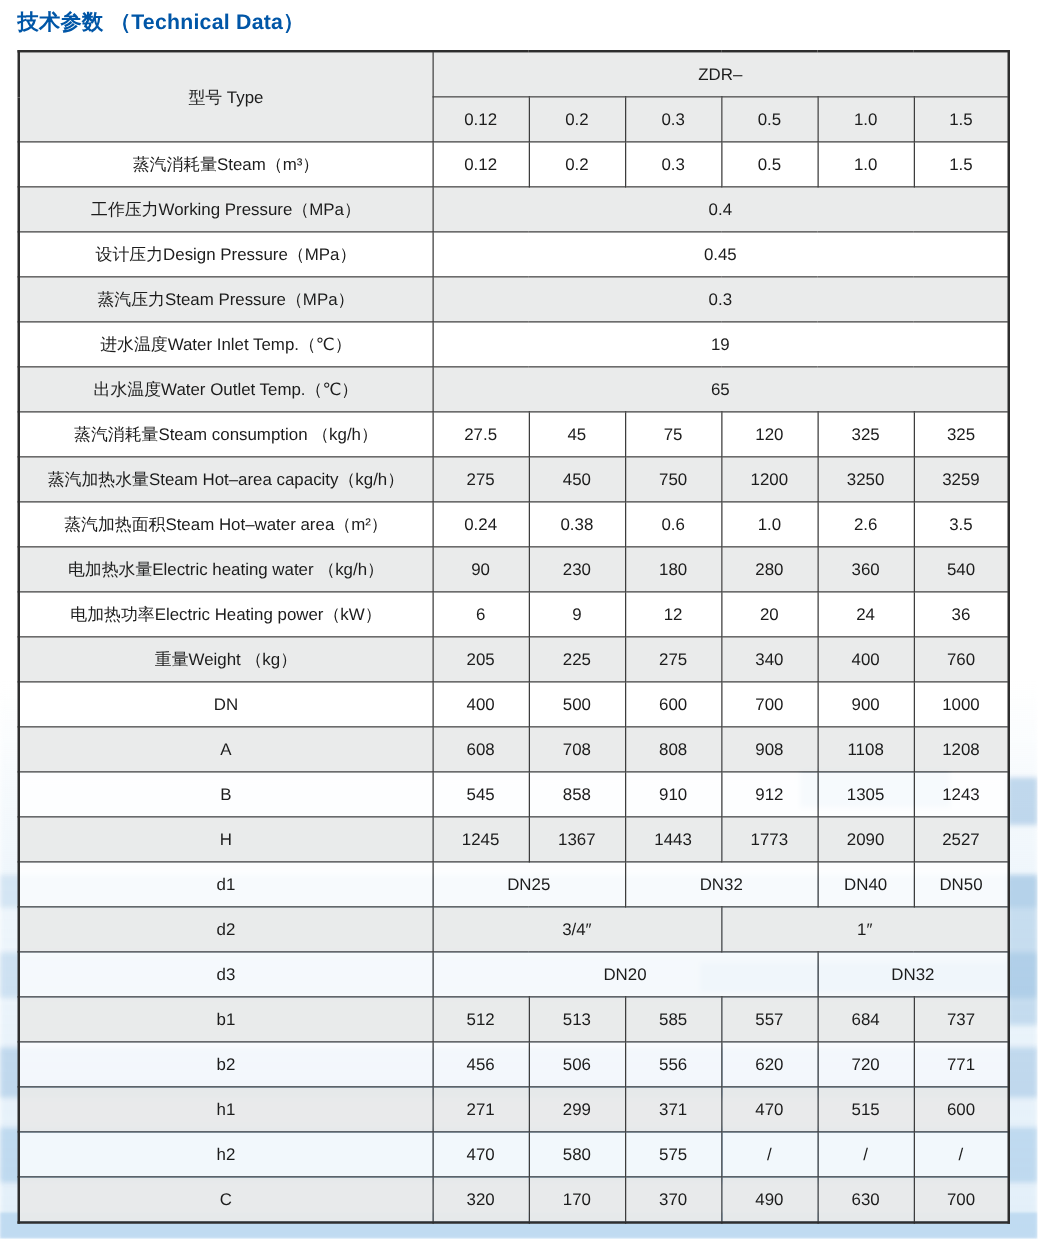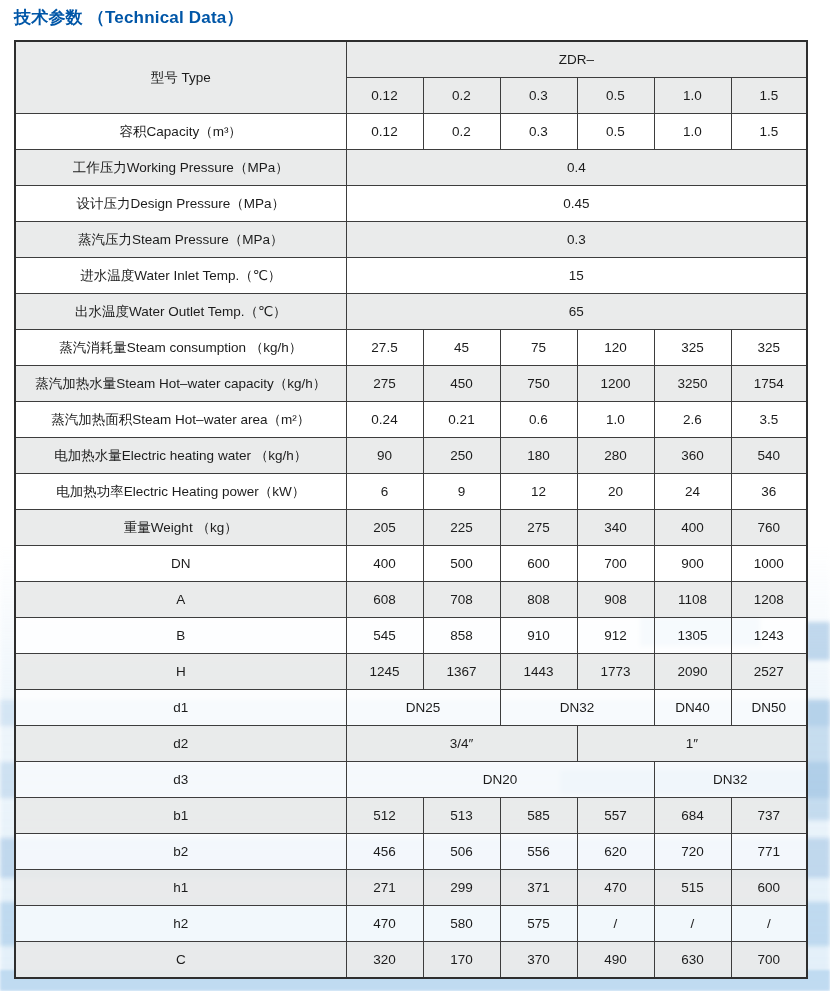--- a/index.html
+++ b/index.html
@@ -96,21 +96,21 @@
           <th>0.12</th>
           <th>0.2</th>
           <th>0.3</th>
           <th>0.5</th>
           <th>1.0</th>
           <th>1.5</th>
         </tr>
       </thead>
     <tbody>
         <tr class="white">
-          <td class="label-left">容积Capacity（m³）</td>
+          <td class="label-left">蒸汽消耗量Steam（m³）</td>
           <td>0.12</td>
           <td>0.2</td>
           <td>0.3</td>
           <td>0.5</td>
           <td>1.0</td>
           <td>1.5</td>
         </tr>
         <tr class="gray">
           <td class="label-left">工作压力Working Pressure（MPa）</td>
           <td colspan="6">0.4</td>
@@ -118,57 +118,57 @@
         <tr class="white">
           <td class="label-left">设计压力Design Pressure（MPa）</td>
           <td colspan="6">0.45</td>
         </tr>
         <tr class="gray">
           <td class="label-left">蒸汽压力Steam Pressure（MPa）</td>
           <td colspan="6">0.3</td>
         </tr>
         <tr class="white">
           <td class="label-left">进水温度Water Inlet Temp.（℃）</td>
-          <td colspan="6">15</td>
+          <td colspan="6">19</td>
         </tr>
         <tr class="gray">
           <td class="label-left">出水温度Water Outlet Temp.（℃）</td>
           <td colspan="6">65</td>
         </tr>
         <tr class="white">
           <td class="label-left">蒸汽消耗量Steam consumption （kg/h）</td>
           <td>27.5</td>
           <td>45</td>
           <td>75</td>
           <td>120</td>
           <td>325</td>
           <td>325</td>
         </tr>
         <tr class="gray">
-          <td class="label-left">蒸汽加热水量Steam Hot–water capacity（kg/h）</td>
+          <td class="label-left">蒸汽加热水量Steam Hot–area capacity（kg/h）</td>
           <td>275</td>
           <td>450</td>
           <td>750</td>
           <td>1200</td>
           <td>3250</td>
-          <td>1754</td>
+          <td>3259</td>
         </tr>
         <tr class="white">
           <td class="label-left">蒸汽加热面积Steam Hot–water area（m²）</td>
           <td>0.24</td>
-          <td>0.21</td>
+          <td>0.38</td>
           <td>0.6</td>
           <td>1.0</td>
           <td>2.6</td>
           <td>3.5</td>
         </tr>
         <tr class="gray">
           <td class="label-left">电加热水量Electric heating water （kg/h）</td>
           <td>90</td>
-          <td>250</td>
+          <td>230</td>
           <td>180</td>
           <td>280</td>
           <td>360</td>
           <td>540</td>
         </tr>
         <tr class="white">
           <td class="label-left">电加热功率Electric Heating power（kW）</td>
           <td>6</td>
           <td>9</td>
           <td>12</td>

